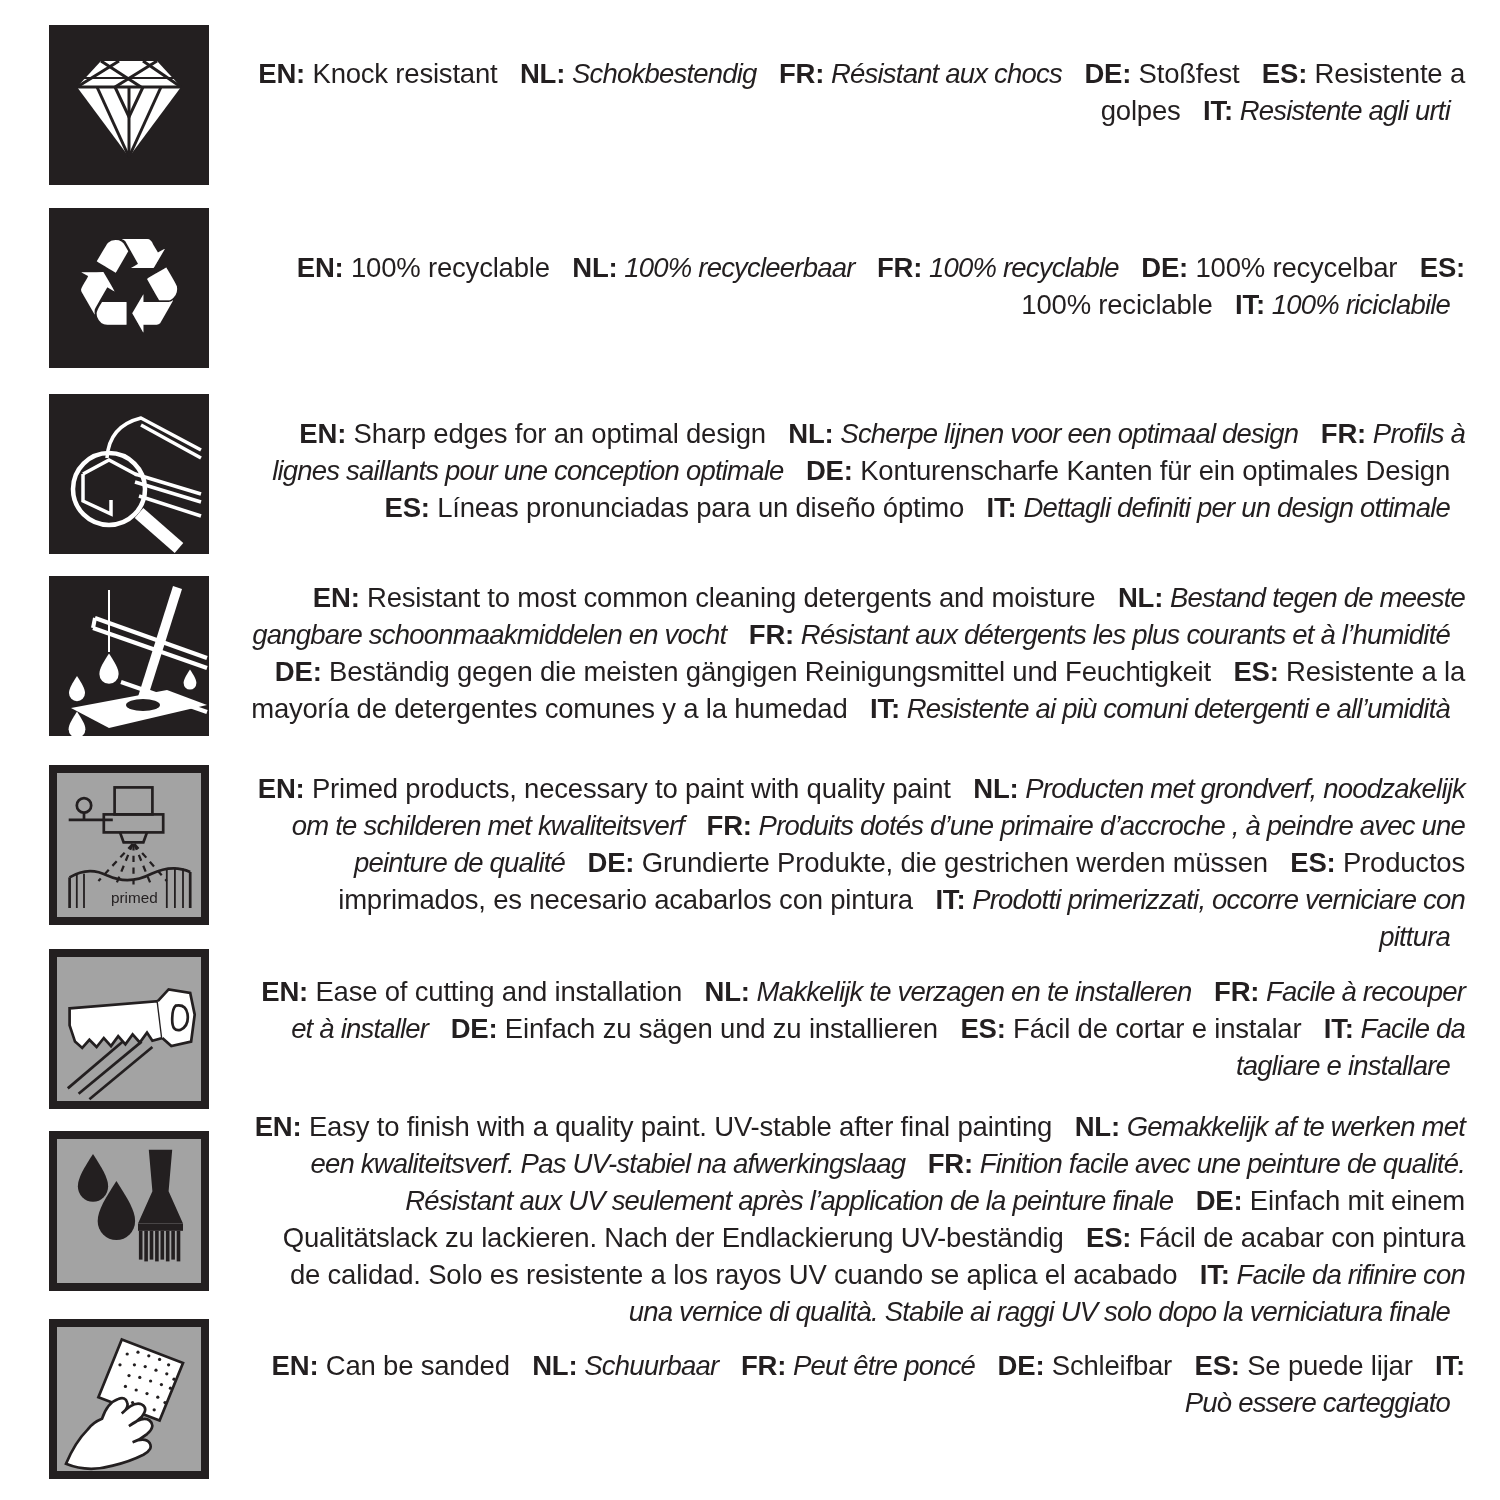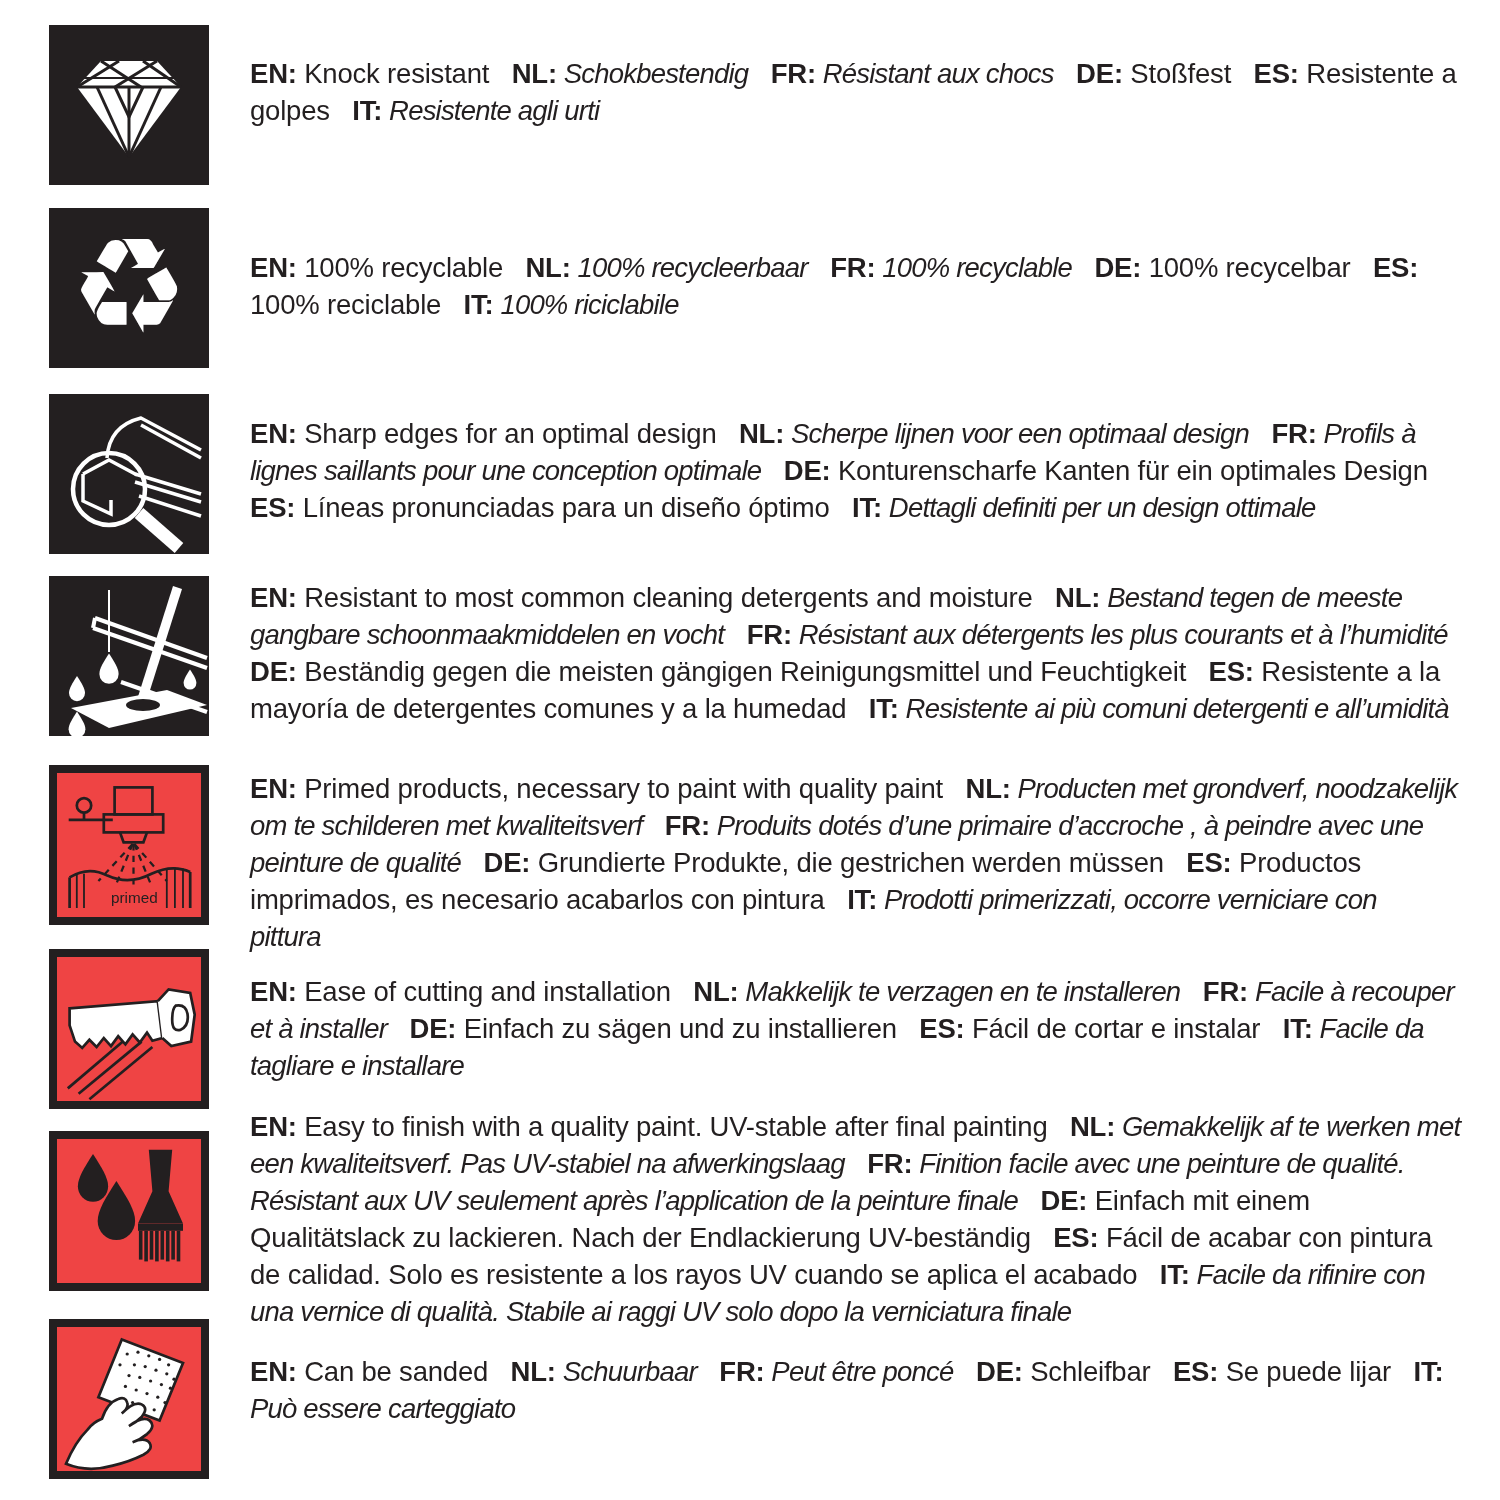--- a/index.html
+++ b/index.html
@@ -3,26 +3,26 @@
 <meta charset="utf-8">
 <style>
   html,body{margin:0;padding:0;background:#fff;}
   .page{position:relative;width:1500px;height:1500px;background:#fff;overflow:hidden;
         font-family:"Liberation Sans","DejaVu Sans",sans-serif;color:#231f20;}
   .row{position:absolute;left:49px;width:1420px;}
   .row-1{top:25px}.row-2{top:208px}.row-3{top:394px}.row-4{top:576px}
   .row-5{top:765px}.row-6{top:949px}.row-7{top:1131px}.row-8{top:1319px}
   .icon-box{position:absolute;left:0;top:0;width:160px;height:160px;box-sizing:border-box;}
   .icon-box.solid{background:#231f20;}
-  .icon-box.outline{background:#ef4444;border:8px solid #231f20;}
+  .icon-box.outline{background:#a3a3a3;border:8px solid #231f20;}
   .icon-box svg{display:block;width:100%;height:100%;}
   .text{position:absolute;left:201px;margin:0;width:1215px;
-        font-size:27.5px;line-height:37px;letter-spacing:-0.2px;}
+        font-size:27.5px;line-height:37px;letter-spacing:-0.2px;text-align:right;}
   .row-1 .text{top:30px}.row-2 .text{top:41px}.row-3 .text{top:21px}.row-4 .text{top:3px}
-  .row-5 .text{top:5px}.row-6 .text{top:24px}.row-7 .text{top:-23px}.row-8 .text{top:34px}
+  .row-5 .text{top:5px}.row-6 .text{top:24px}.row-7 .text{top:-23px}.row-8 .text{top:28px}
   .entry{margin-right:15px;}
   .lang{font-weight:700;}
   .val.it{font-style:italic;letter-spacing:-0.8px;}
 </style>
 </head>
 <body>
 
 <div class="page">
   <div id="rows">
       <div class="row row-1">

